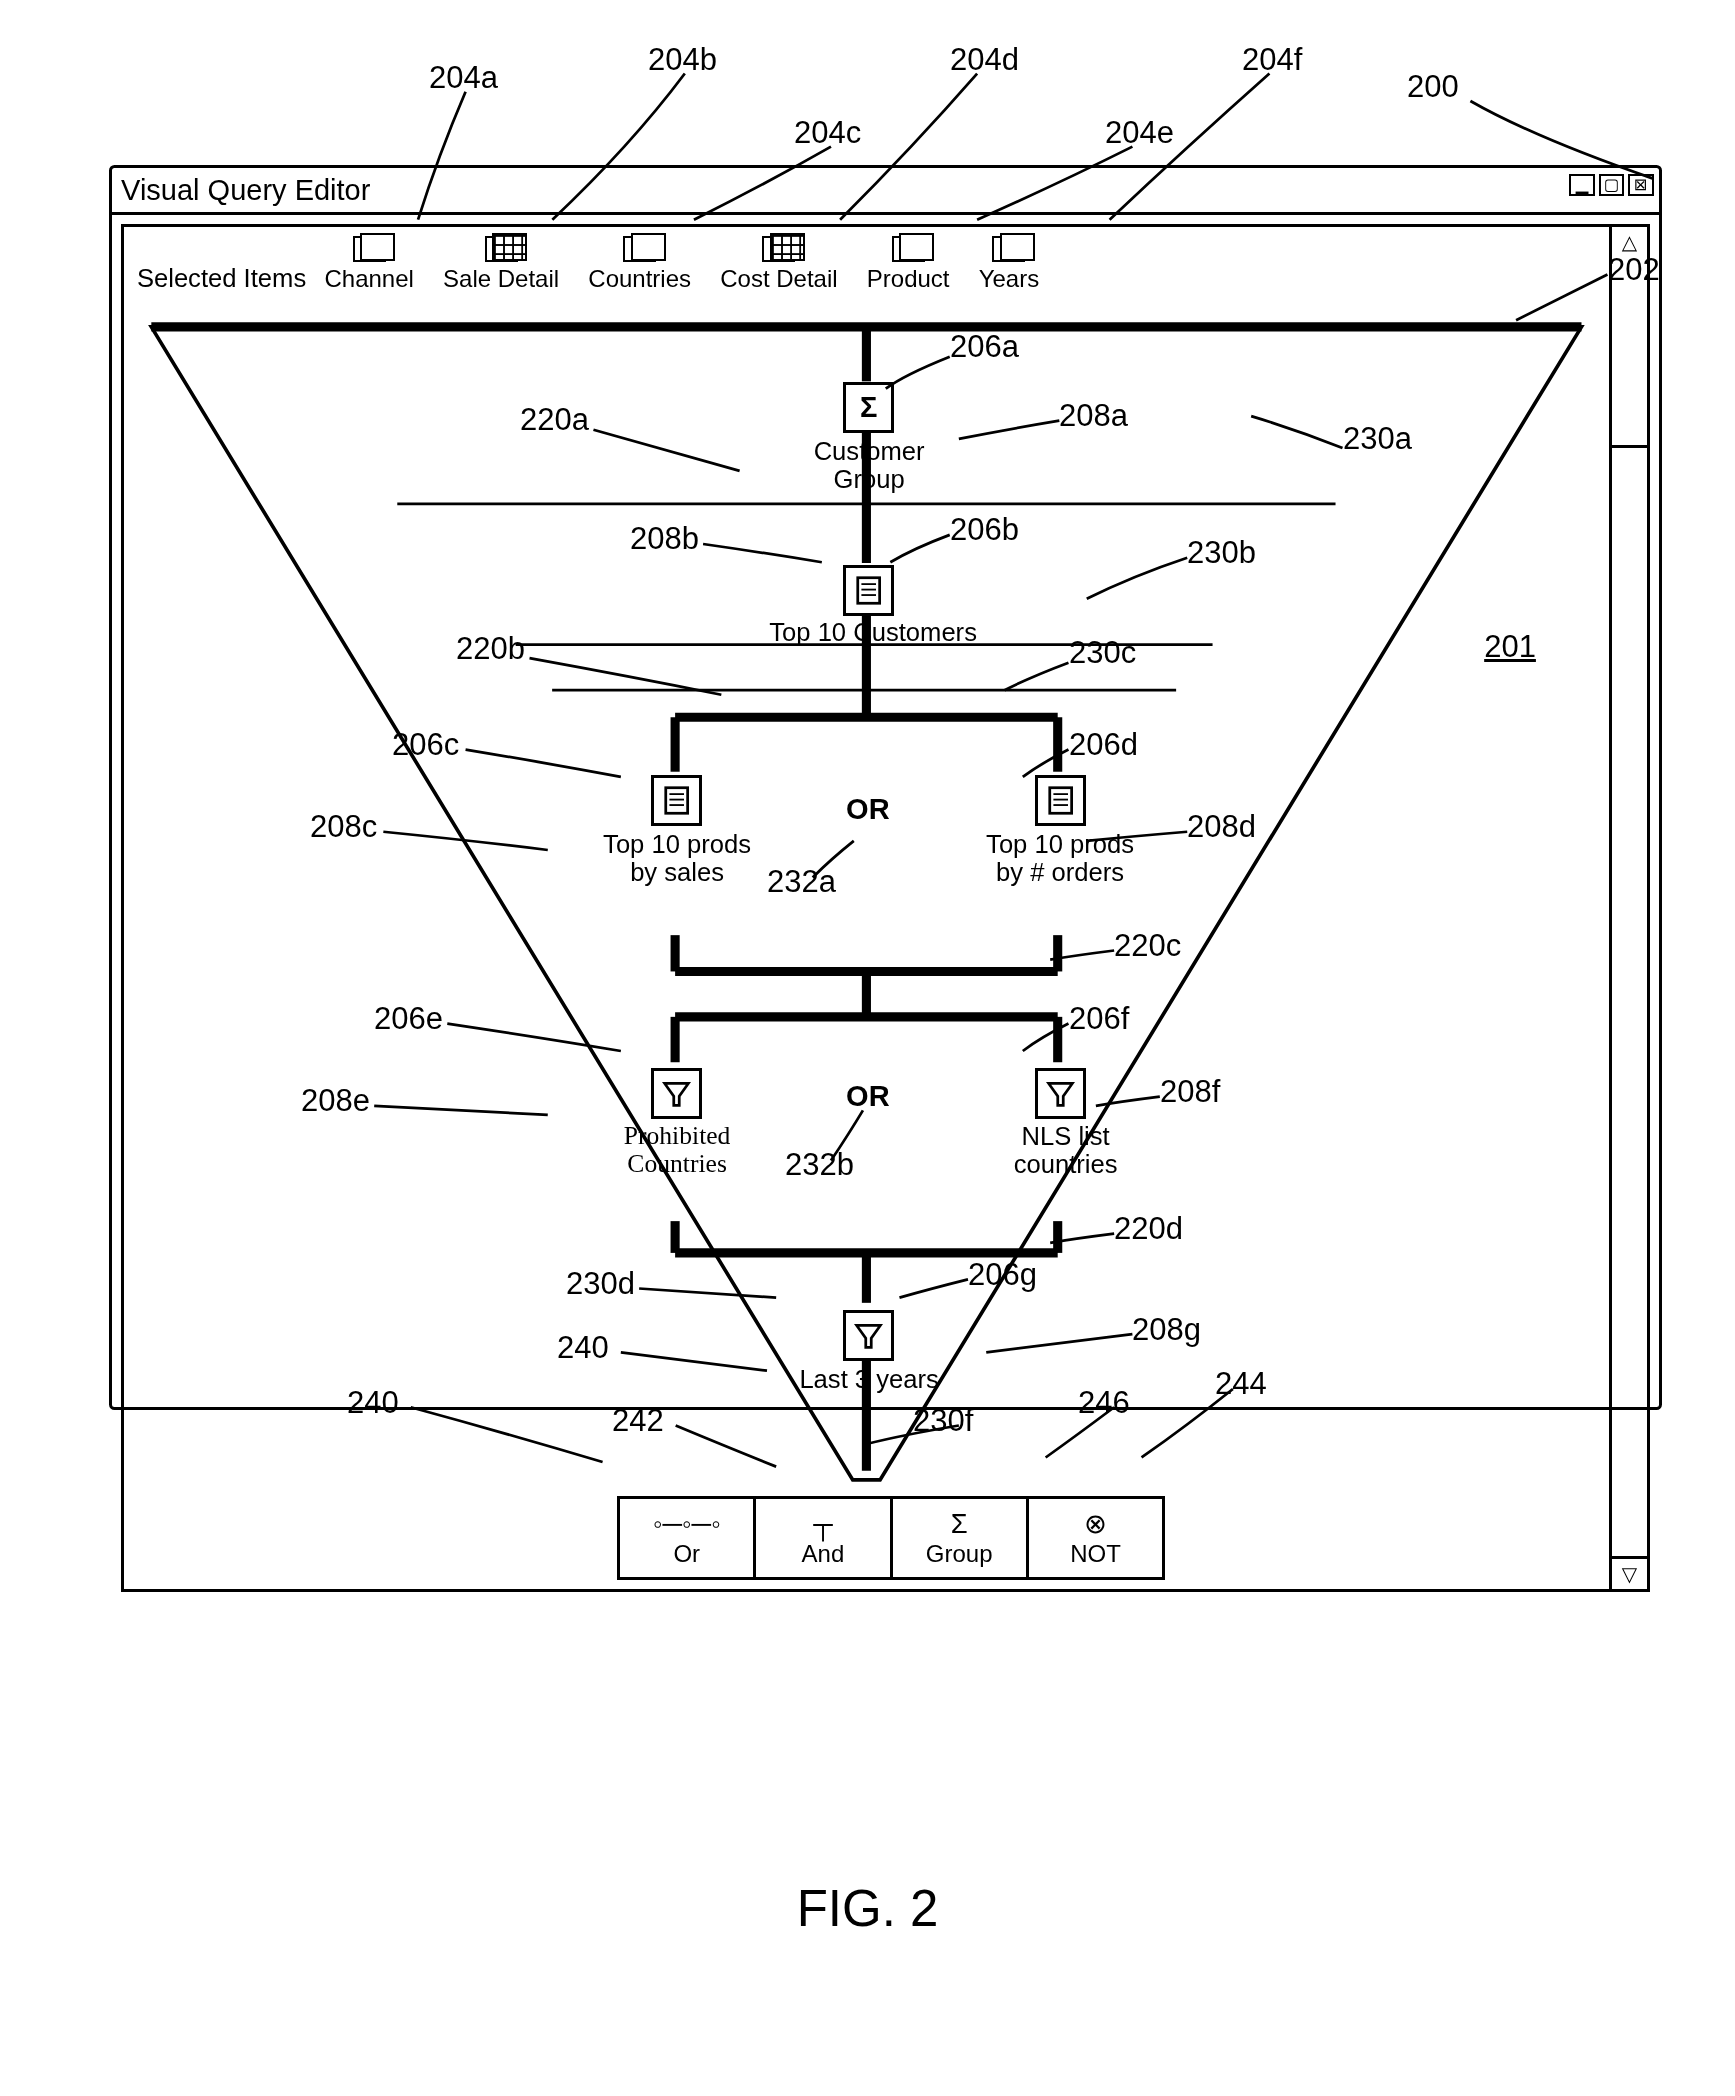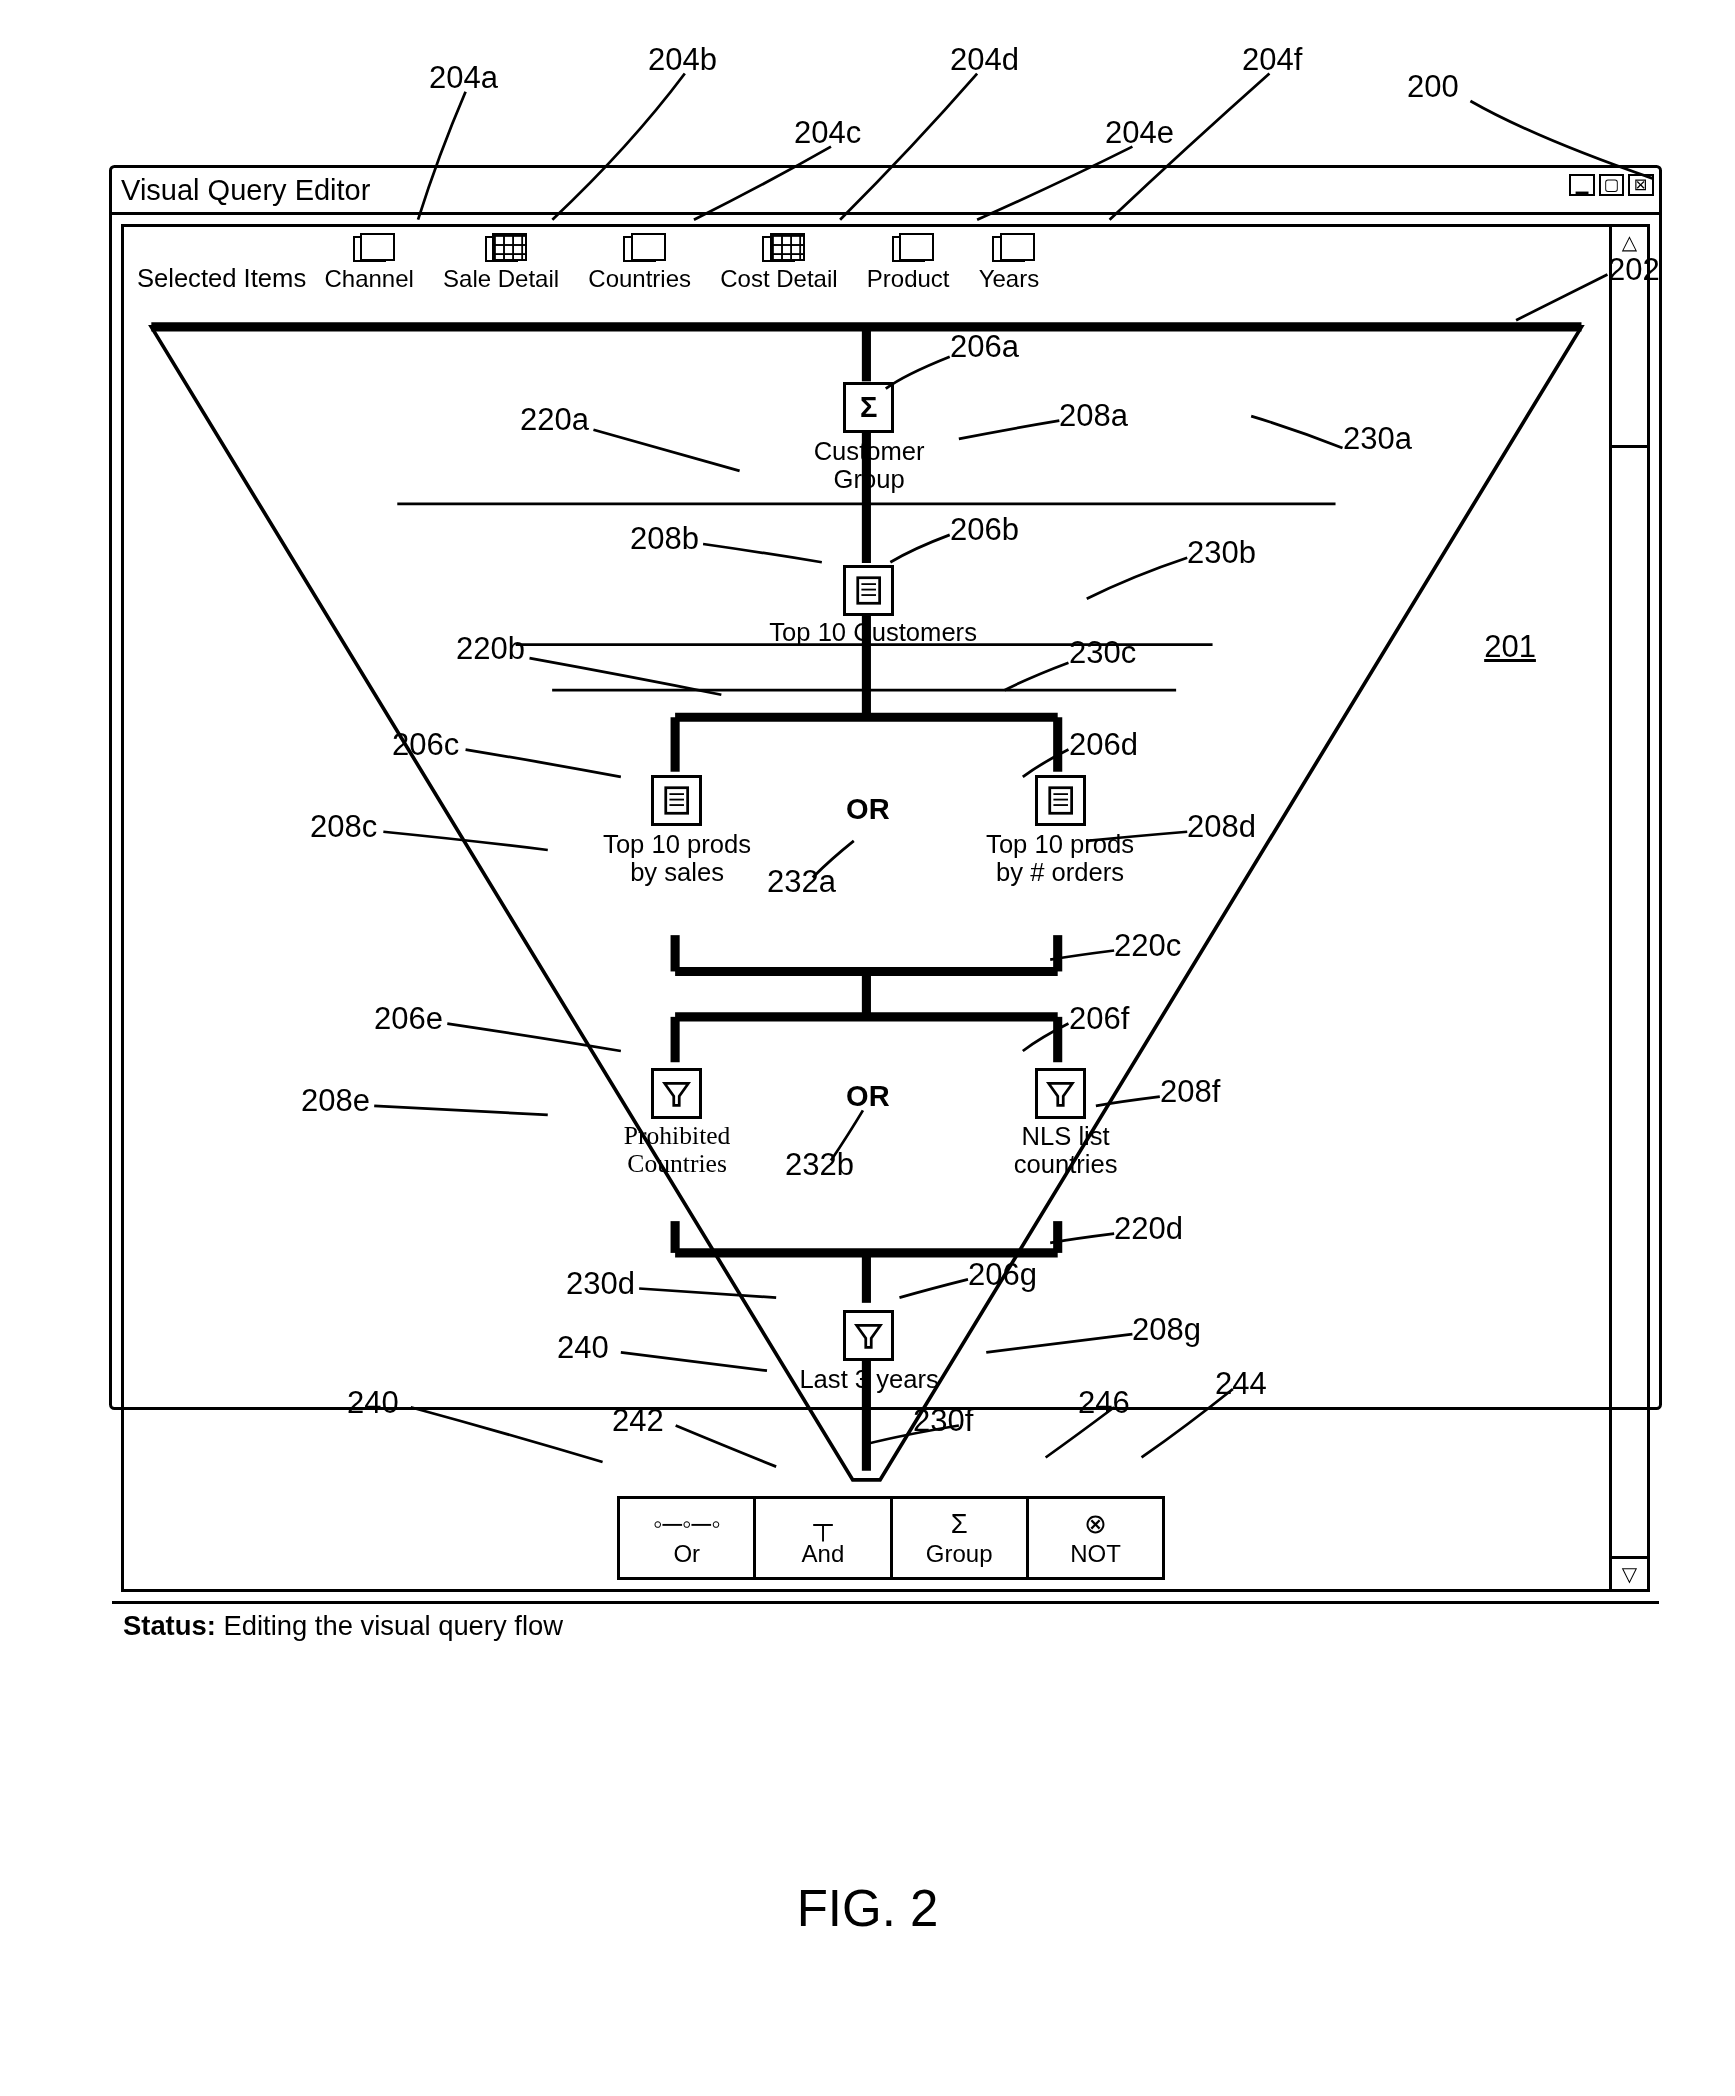--- a/index.html
+++ b/index.html
@@ -365,24 +365,20 @@
 
       <div class="scrollbar">
         <div>
           <div class="arrow">△</div>
           <div class="thumb"></div>
         </div>
         <div class="arrow down">▽</div>
       </div>
     </div>
 
-    <div class="status">
-      <b>Status:</b>
-      <span>Editing the visual query flow</span>
-    </div>
 
   </div>
 
   <svg class="callouts" viewBox="0 0 1820 2000" width="1663" height="1827">
     <g stroke="#000" stroke-width="3" fill="none">
 
       <path d="M 470 60  Q 440 130 418 200"></path>
       <path d="M 710 40  Q 650 120 565 200"></path>
       <path d="M 870 120 Q 800 160 720 200"></path>
       <path d="M 1030 40 Q 960 120 880 200"></path>

